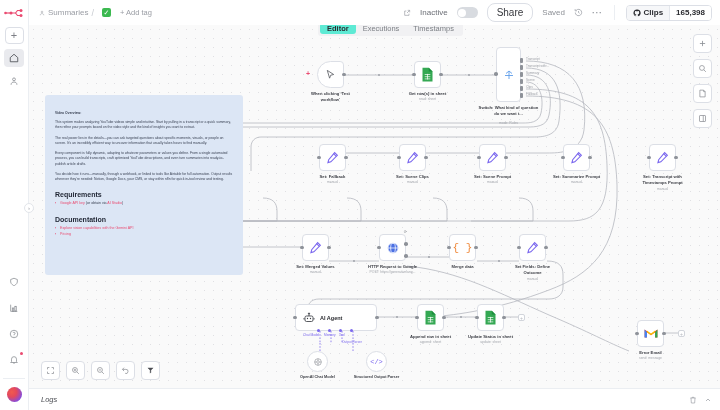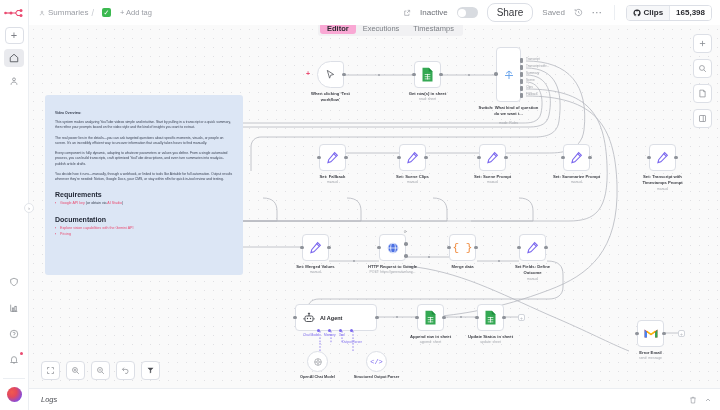--- a/index.html
+++ b/index.html
@@ -91,21 +91,21 @@
   
   #tabs {
     position: absolute; top: 21px; left: 318px; height: 15px;
     display: flex; align-items: stretch; z-index: 24;
     background: #f1f1f3; border-radius: 3px; padding: 2px;
   }
   .tab {
     font-size: 7.5px; color: #7d8086; padding: 0 7px;
     display: flex; align-items: center; border-radius: 3px; cursor: pointer;
   }
-  .tab.active { background: #f9a8d4; color: #2b2c31; font-weight: 600; }
+  .tab.active { background: #5eead4; color: #2b2c31; font-weight: 600; }
 
   
   #canvas {
     position: absolute; left: 29px; top: 25px; right: 0; bottom: 22px;
     background-color: #fafafa;
     background-image: radial-gradient(#e0e0e3 0.7px, transparent 0.7px);
     background-size: 9px 9px;
     overflow: hidden;
   }
   #edges { position: absolute; inset: 0; width: 691px; height: 363px; }

